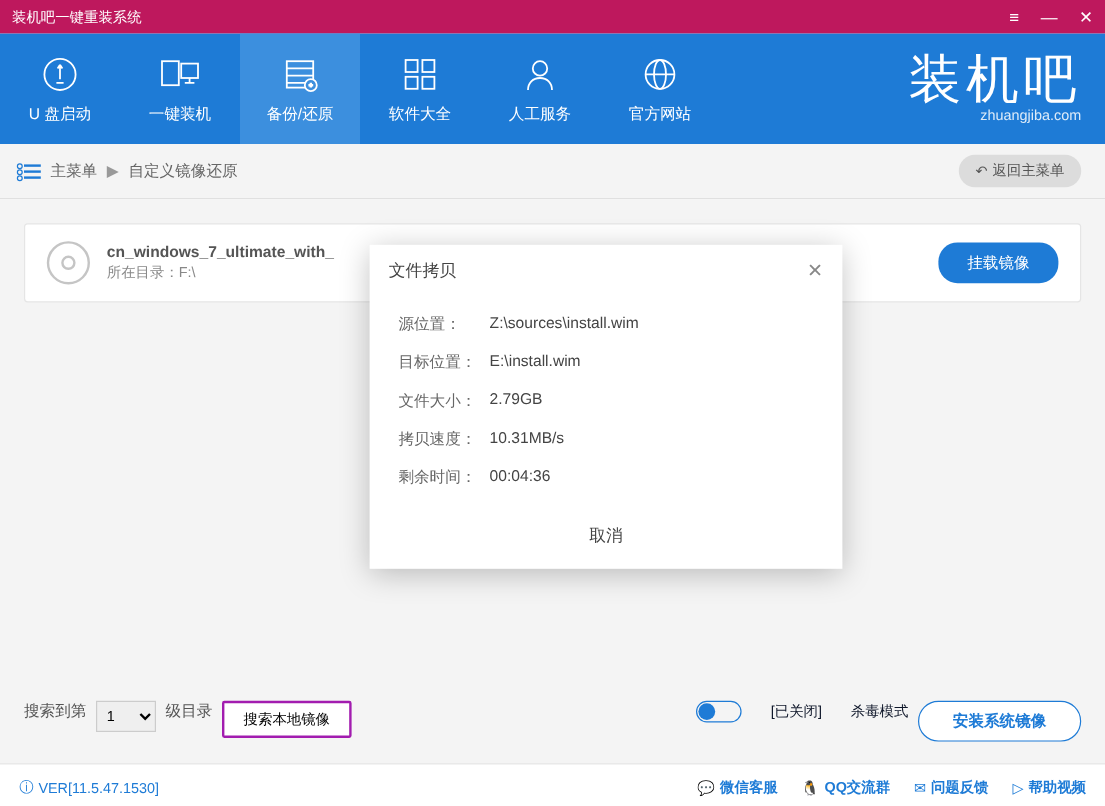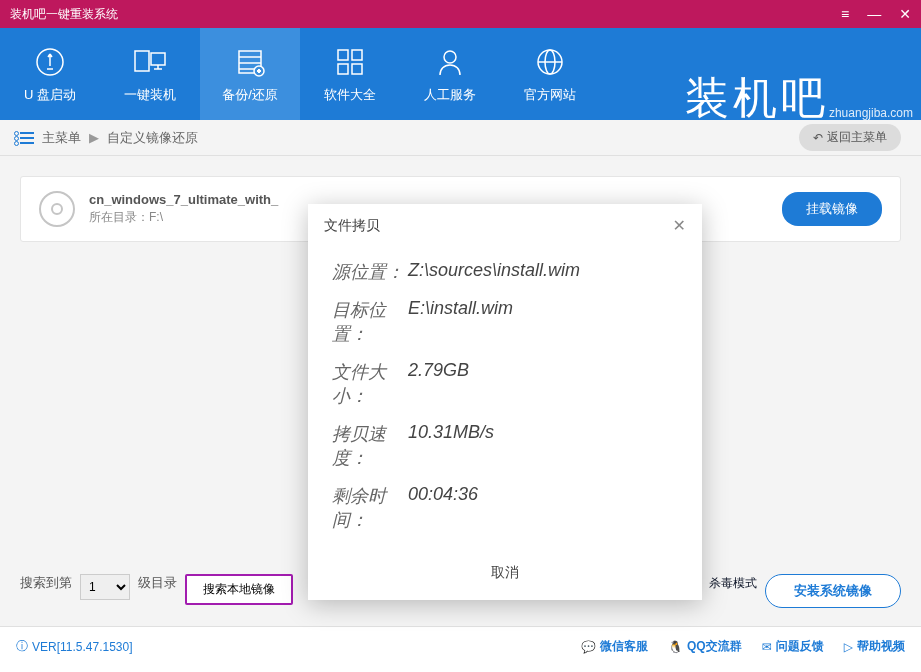--- a/index.html
+++ b/index.html
@@ -6,25 +6,25 @@
 body { width: 921px; height: 672px; overflow: hidden; background: #fff; }
 
 .titlebar { height: 28px; background: #be185d; display: flex; align-items: center; padding: 0 10px; color: #fff; font-size: 12px; }
 .titlebar-controls { margin-left: auto; display: flex; gap: 18px; }
 .titlebar-controls span { cursor: pointer; font-size: 14px; }
 
 .nav { height: 92px; background: #1e7bd6; display: flex; }
 .nav-item { width: 100px; display: flex; flex-direction: column; align-items: center; justify-content: center; color: #fff; font-size: 13px; cursor: pointer; gap: 6px; }
 .nav-item.active { background: #3c8fde; }
 .nav-icon { height: 36px; display: flex; align-items: center; justify-content: center; }
-.logo { margin-left: auto; color: #fff; padding-right: 8px; display: flex; flex-direction: row; align-items: flex-end; justify-content: center; }
+.logo { margin-left: auto; color: #fff; padding-right: 20px; display: flex; flex-direction: column; align-items: flex-end; justify-content: center; }
 .logo-text { font-size: 44px; font-weight: 300; letter-spacing: 4px; line-height: 1; }
 .logo-url { font-size: 12px; opacity: 0.85; margin-top: 0; }
 
-.breadcrumb { height: 36px; background: #f4f4f4; border-bottom: 1px solid #e0e0e0; display: flex; align-items: center; padding: 0 20px; font-size: 13px; color: #666; }
+.breadcrumb { height: 46px; background: #f4f4f4; border-bottom: 1px solid #e0e0e0; display: flex; align-items: center; padding: 0 20px; font-size: 13px; color: #666; }
 .bc-sep { margin: 0 8px; color: #999; }
 .back-btn { margin-left: auto; background: #dcdcdc; border: none; border-radius: 14px; padding: 5px 14px; font-size: 12px; color: #555; cursor: pointer; display: flex; align-items: center; gap: 4px; }
 
 .content { position: relative; height: 470px; background: #f4f4f4; padding: 20px; }
 .file-card { background: #fff; border: 1px solid #e5e5e5; border-radius: 3px; padding: 14px 18px; display: flex; align-items: center; }
 .disc-icon { width: 36px; height: 36px; border: 2px solid #c5c5c5; border-radius: 50%; margin-right: 14px; position: relative; }
 .disc-icon::after { content: ""; position: absolute; width: 8px; height: 8px; border: 2px solid #c5c5c5; border-radius: 50%; top: 50%; left: 50%; transform: translate(-50%,-50%); }
 .file-info { flex: 1; }
 .file-name { font-weight: bold; font-size: 13px; color: #555; }
 .file-dir { font-size: 12px; color: #888; margin-top: 2px; }
@@ -40,21 +40,21 @@
 
 .statusbar { height: 40px; border-top: 1px solid #e0e0e0; display: flex; align-items: center; padding: 0 16px; font-size: 12px; }
 .ver { color: #1e7bd6; display: flex; align-items: center; gap: 4px; }
 .status-links { margin-left: auto; display: flex; gap: 20px; color: #1e7bd6; }
 .status-links span { cursor: pointer; display: flex; align-items: center; gap: 4px; }
 
 .modal { position: absolute; top: 204px; left: 264px; width: 394px; background: #fff; box-shadow: 0 4px 24px rgba(0,0,0,0.25); margin-left: 44px; }
 .modal-head { display: flex; align-items: center; padding: 12px 16px; font-size: 14px; color: #444; }
 .modal-close { margin-left: auto; cursor: pointer; font-size: 16px; color: #888; }
 .modal-body { padding: 6px 24px 10px; }
-.row { display: flex; font-size: 18px; color: #555; padding: 7px 0; font-style: italic; }
+.row { display: flex; font-size: 13px; color: #555; padding: 7px 0; }
 .row-label { width: 76px; color: #666; }
 .row-val { color: #444; }
 .modal-foot { text-align: center; padding: 14px 0 18px; }
 .cancel-btn { background: none; border: none; font-size: 14px; color: #444; cursor: pointer; }
 
 .list-icon { display: inline-flex; flex-direction: column; gap: 3px; margin-right: 8px; }
 .list-icon i { width: 14px; height: 2px; background: #1e7bd6; display: block; position: relative; }
 .list-icon i::before { content: ""; position: absolute; left: -6px; width: 3px; height: 3px; border: 1px solid #1e7bd6; border-radius: 50%; top: -1px; }
 </style>
 </head>

